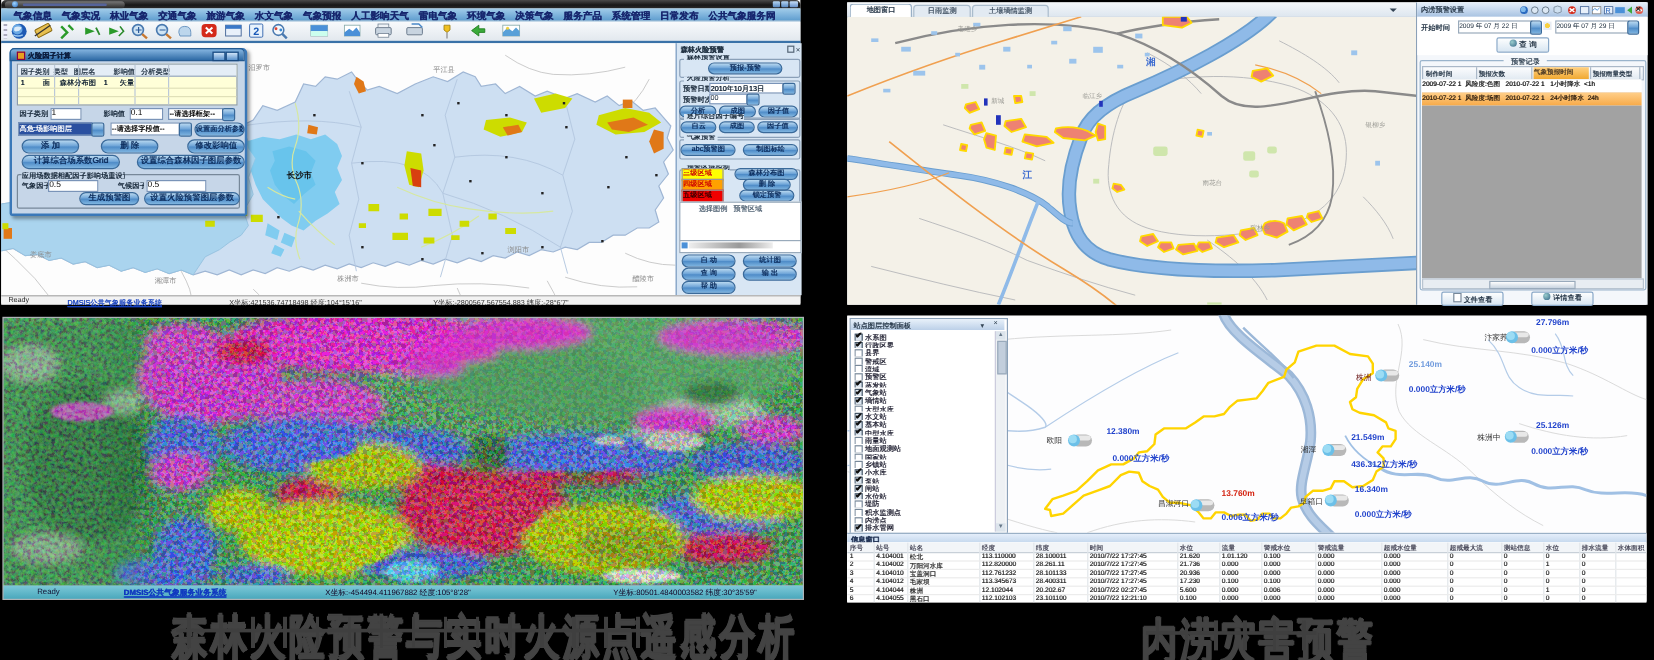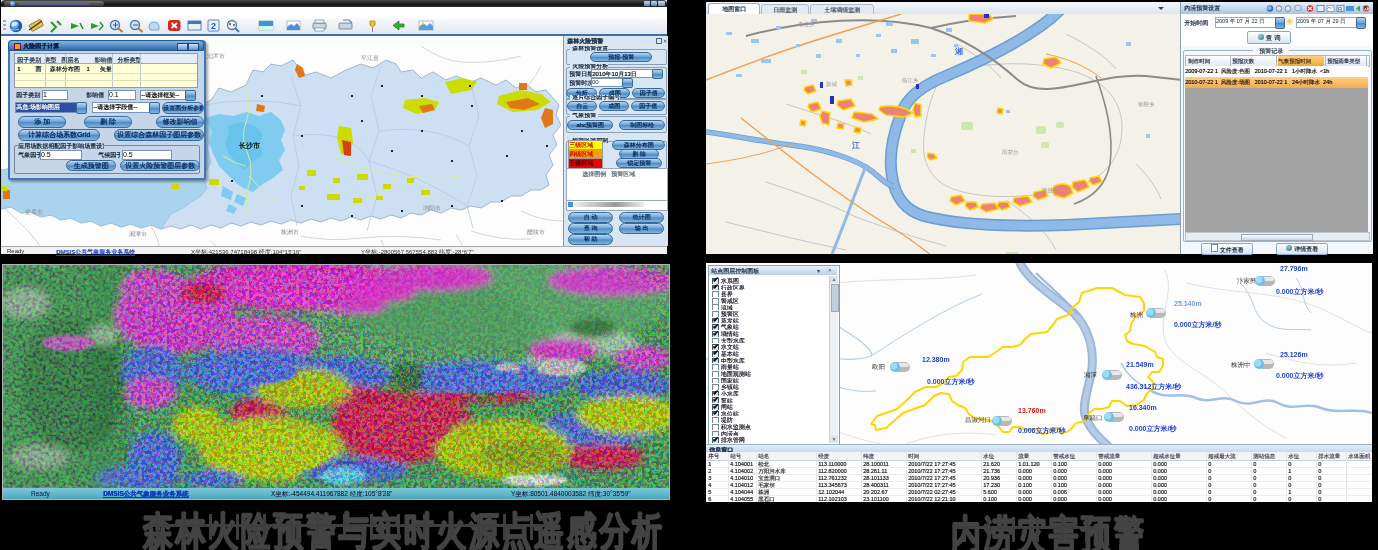--- a/index.html
+++ b/index.html
@@ -17,20 +17,23 @@
 <div class="abs" style="left:1px;top:0;width:666px;height:253px;background:#fff;font-size:7px">
 
  <div class="abs" style="left:0;top:0;width:666px;height:7px;background:linear-gradient(#4a4a4a,#171717 60%,#2a2a2a);border-radius:4px 4px 0 0"></div>
  <div class="abs" style="left:3px;top:0.5px;width:100px;height:6px;background:linear-gradient(#787878,#2a2a2a);border-radius:3px"></div>
  <div class="abs" style="left:9px;top:1px;width:5px;height:5px;background:radial-gradient(circle at 40% 35%,#9fd4ff,#2a6ab8);border-radius:50%"></div>
  <div class="abs" style="left:18px;top:2.5px;width:70px;height:2.5px;background:#55639a;border-radius:2px"></div>
  <div class="abs" style="left:643px;top:1px;width:6px;height:5px;background:linear-gradient(#b8d8f4,#5888c0);border-radius:1px"></div>
  <div class="abs" style="left:650px;top:1px;width:6px;height:5px;background:linear-gradient(#b8d8f4,#5888c0);border-radius:1px"></div>
  <div class="abs" style="left:657px;top:1px;width:7px;height:5px;background:linear-gradient(#c8e0f8,#6890c8);border-radius:1px"></div>
 
+ <div class="abs" style="left:0;top:7px;width:666px;height:10px;background:linear-gradient(#a2cdea,#74acd8 70%,#609ece);border-bottom:1px solid #6a9cc4">
+  <div class="abs zh" style="left:10px;top:1px;width:650px;height:9px;font-size:8px;font-weight:bold;color:#17266e;letter-spacing:0;word-spacing:6px">气象信息 气象实况 林业气象 交通气象 旅游气象 水文气象 气象预报 人工影响天气 雷电气象 环境气象 决策气象 服务产品 系统管理 日常发布 公共气象服务网</div>
+ </div>
 
  <div class="abs" style="left:0;top:18px;width:666px;height:16px;background:linear-gradient(#f8fafc,#e2e8ee)">
   <div class="abs" style="left:2px;top:2px;width:3px;height:12px;background:repeating-linear-gradient(#aab 0 2px,#eef 2px 4px)"></div>
  </div>
  <svg class="abs" style="left:0;top:19px" width="440" height="14" viewBox="0 0 440 14">
   <circle cx="15" cy="7" r="6.2" fill="#1e5ab4"></circle>
         <circle cx="13.5" cy="5.5" r="4.2" fill="#6aa8e4"></circle>
         <path d="M11,4 q3,-2 6,0 q-1,3 -4,3 q-3,1 -2,-3 z" fill="#e8f2fc" opacity="0.9"></path>
         <path d="M10,10 q4,2 8,0" stroke="#9cc8f0" stroke-width="1.2" fill="none"></path>
   <rect x="29" y="3" width="13" height="7" rx="1" transform="rotate(-28 35 7)" fill="#e8c050" stroke="#8a6a10" stroke-width="0.8"></rect>

